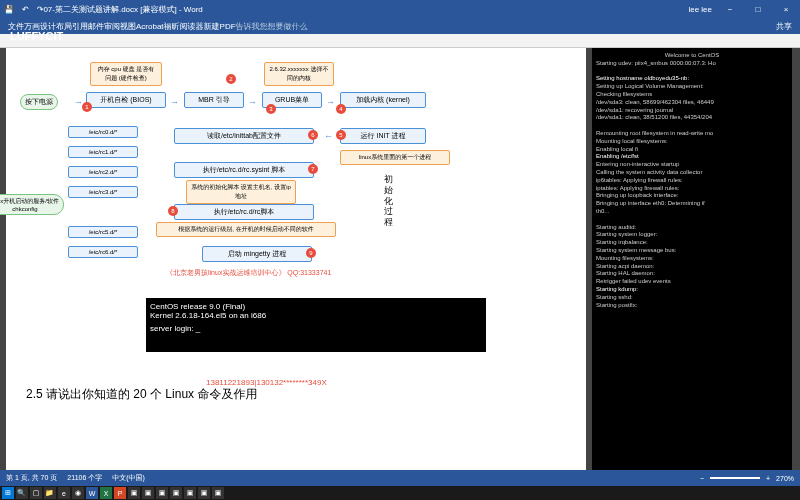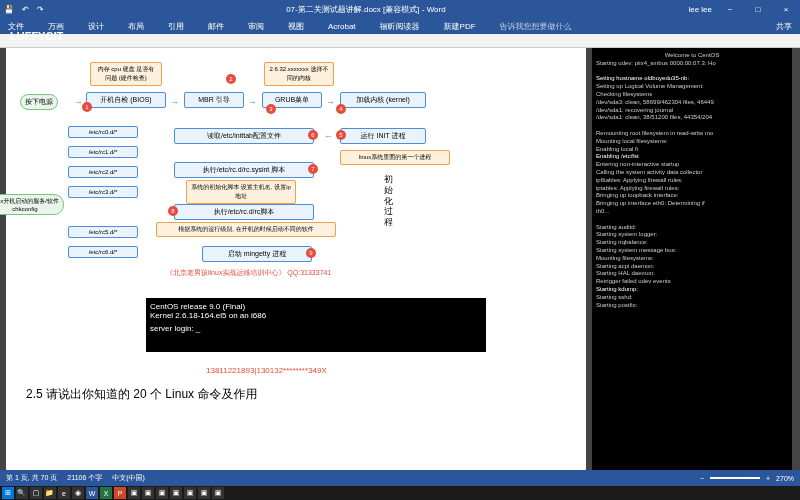--- a/index.html
+++ b/index.html
@@ -1,22 +1,22 @@
 <!DOCTYPE html>
 <html><head>
 <meta charset="utf-8">
 <style>
 *{margin:0;padding:0;box-sizing:border-box;font-family:"Microsoft YaHei",sans-serif}
 body{width:800px;height:500px;background:#000;overflow:hidden;font-size:8px}
 .titlebar{height:18px;background:#2b579a;color:#fff;display:flex;align-items:center;padding:0 4px;font-size:8px}
 .titlebar .left{display:flex;gap:8px}
-.titlebar .center{flex:1;text-align:center}
+.titlebar .center{flex:1;}
 .titlebar .right{display:flex;gap:8px;align-items:center}
 .winbtn{width:20px;text-align:center;cursor:pointer}
-.ribbon-tabs{height:16px;background:#2b579a;color:#fff;display:flex;gap:24px;padding:0 8px;font-size:8px;align-items:center}
+.ribbon-tabs{height:16px;background:#2b579a;color:#fff;display:flex;gap:0;padding:0 8px;font-size:8px;align-items:center}
 .ribbon-tabs span{cursor:pointer}
 .ribbon-bar{height:14px;background:#f3f3f3;border-bottom:1px solid #ccc;display:flex;align-items:center;padding:0 6px;gap:6px;font-size:7px}
 .logo{position:absolute;left:10px;top:30px;color:#fff;font-size:11px;font-weight:bold}
 .doc-area{position:absolute;top:48px;left:0;right:0;bottom:30px;background:#444;display:flex}
 .page{background:#fff;width:580px;height:100%;margin-left:6px;position:relative;padding:6px 10px}
 .flow{position:relative;font-size:7px}
 .box{position:absolute;border:1px solid #4a90d9;background:#eaf3fb;border-radius:2px;padding:2px 4px;text-align:center}
 .box.orange{border-color:#f0a050;background:#fdf0dd}
 .box.green{border-color:#7bc47f;background:#e8f5e9;border-radius:10px}
 .num{position:absolute;width:10px;height:10px;border-radius:50%;background:#e74c3c;color:#fff;font-size:6px;display:flex;align-items:center;justify-content:center}
@@ -117,21 +117,21 @@
 
       <div class="red-text" style="left:150px;top:214px;font-size:7px">《北京老男孩linux实战运维培训中心》  QQ:31333741</div>
     </div>
 
     <div class="term-inline">
       <div>CentOS release 9.0 (Final)</div>
       <div>Kernel 2.6.18-164.el5 on an i686</div>
       <div style="margin-top:4px">server login: _</div>
     </div>
 
-    <div class="red-text" style="left:200px;top:318px">13811221893|130132********349X</div>
+    <div class="red-text" style="left:200px;top:330px">13811221893|130132********349X</div>
     <div style="position:absolute;left:20px;top:338px;font-size:12px">2.5 请说出你知道的 20 个 Linux 命令及作用</div>
   </div>
 
   <div class="side-term">
     <div style="text-align:center">Welcome to CentOS</div>
     <div>Starting udev:   piix4_smbus  0000:00:07.3: Ho</div><br>
     <div class="hl">Setting hostname oldboyedu35-nb:</div>
     <div>Setting up Logical Volume Management:</div>
     <div>Checking filesystems</div>
     <div>/dev/sda3: clean, 58699/462304 files, 46449</div>

